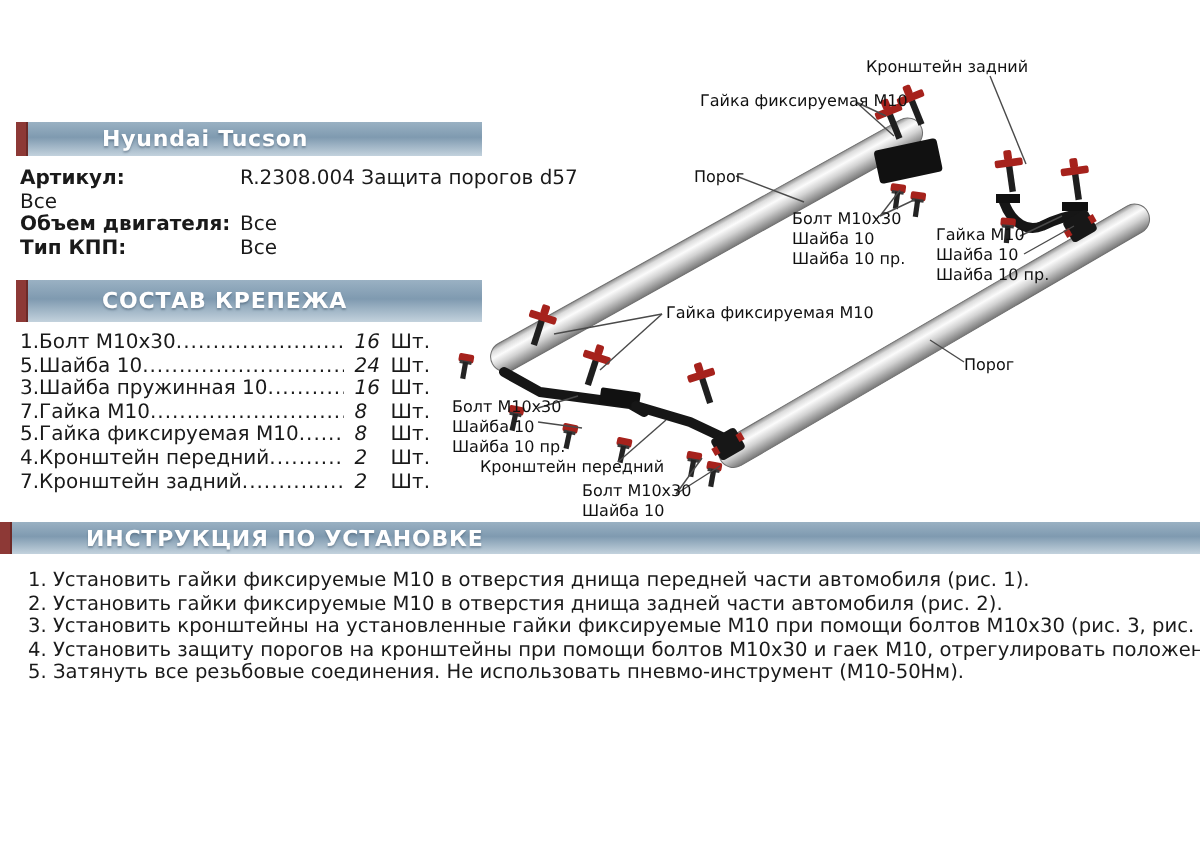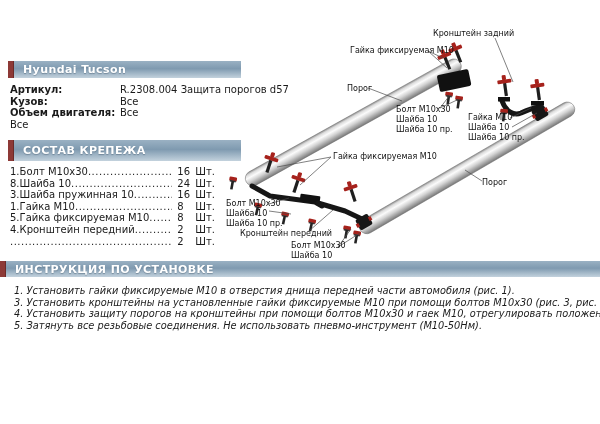--- a/index.html
+++ b/index.html
@@ -5,20 +5,21 @@
   html,body{margin:0;padding:0;}
   body{
     width:600px;height:424px;position:relative;overflow:hidden;
     background:#ffffff;
     font-family:"DejaVu Sans","Liberation Sans",sans-serif;
     color:#1a1a1a;
   }
   .bar{
     position:absolute;display:flex;align-items:stretch;
     background:linear-gradient(180deg,#9ab1c3 0%,#7f9ab0 45%,#c3d2dd 100%);
+    gap:28px;
   }
   .bar .accent{width:5px;background:#8d3936;border-right:1px solid #6c2a28;}
   .bar .bar-title{
     flex:1;color:#ffffff;font-weight:bold;font-size:11px;
     padding-left:9px;white-space:nowrap;letter-spacing:.4px;
     display:flex;align-items:center;text-shadow:0 1px 1px rgba(40,60,80,.35);
   }
   #header-bar{left:8px;top:61px;width:233px;height:17px;}
   #fastener-bar{left:8px;top:140px;width:233px;height:21px;}
   #instr-bar{left:0;top:261px;width:600px;height:16px;}
@@ -26,100 +27,101 @@
   #specs{position:absolute;left:10px;top:84px;width:280px;}
   .spec-row{height:11.6px;line-height:11.6px;font-size:10px;white-space:nowrap;display:flex;}
   .spec-label{font-weight:bold;width:110px;flex:0 0 110px;}
   .spec-value{}
 
   #fastener-list{position:absolute;left:10px;top:166px;width:205px;}
   .fast-row{height:11.6px;line-height:11.6px;font-size:10px;display:flex;align-items:baseline;white-space:nowrap;}
   .fast-name{flex:0 0 auto;}
   .fast-dots{flex:1 1 auto;overflow:hidden;min-width:4px;}
   .fast-dots::after{content:"......................................................................";letter-spacing:.5px;}
-  .fast-qty{flex:0 0 18px;padding-left:5px;}
+  .fast-qty{flex:0 0 18px;padding-left:5px;font-style:italic;}
   .fast-unit{flex:0 0 auto;}
 
   #instructions{position:absolute;left:14px;top:285px;width:586px;}
-  .instr-row{height:11.6px;line-height:11.6px;font-size:9.8px;white-space:nowrap;font-style:italic;}
+  .instr-row{height:11.6px;line-height:11.6px;font-size:9.8px;white-space:nowrap;}
 
   #diagram-svg{position:absolute;left:0;top:0;width:600px;height:424px;pointer-events:none;}
   .dlabel{font-family:"DejaVu Sans","Liberation Sans",sans-serif;font-size:8px;fill:#111;}
   .leader{stroke:#4a4a4a;stroke-width:.7;fill:none;}
   .beam{stroke:#161616;stroke-width:5;fill:none;stroke-linecap:round;stroke-linejoin:round;}
 </style>
 </head>
 <body>
 
 <div class="bar" id="header-bar">
   <div class="accent"></div>
   <div class="bar-title">Hyundai Tucson</div>
 </div>
 
 <div id="specs">
   <div class="spec-row">
     <span class="spec-label">Артикул:</span>
     <span class="spec-value">R.2308.004 Защита порогов d57</span>
   </div>
   <div class="spec-row">
-    <span class="spec-label">Кузов:</span>
     <span class="spec-value">Все</span>
   </div>
   <div class="spec-row">
     <span class="spec-label">Объем двигателя:</span>
     <span class="spec-value">Все</span>
   </div>
   <div class="spec-row">
+    <span class="spec-label">Тип КПП:</span>
     <span class="spec-value">Все</span>
   </div>
 </div>
 
 <div class="bar" id="fastener-bar">
   <div class="accent"></div>
   <div class="bar-title">СОСТАВ КРЕПЕЖА</div>
 </div>
 
 <div id="fastener-list">
   <div class="fast-row">
     <span class="fast-name">1.Болт М10х30</span>
       <span class="fast-dots"></span>
     <span class="fast-qty">16</span>
     <span class="fast-unit">Шт.</span>
   </div>
   <div class="fast-row">
-    <span class="fast-name">8.Шайба 10</span>
+    <span class="fast-name">5.Шайба 10</span>
       <span class="fast-dots"></span>
     <span class="fast-qty">24</span>
     <span class="fast-unit">Шт.</span>
   </div>
   <div class="fast-row">
     <span class="fast-name">3.Шайба пружинная 10</span>
       <span class="fast-dots"></span>
     <span class="fast-qty">16</span>
     <span class="fast-unit">Шт.</span>
   </div>
   <div class="fast-row">
-    <span class="fast-name">1.Гайка М10</span>
+    <span class="fast-name">7.Гайка М10</span>
       <span class="fast-dots"></span>
     <span class="fast-qty">8</span>
     <span class="fast-unit">Шт.</span>
   </div>
   <div class="fast-row">
     <span class="fast-name">5.Гайка фиксируемая М10</span>
       <span class="fast-dots"></span>
     <span class="fast-qty">8</span>
     <span class="fast-unit">Шт.</span>
   </div>
   <div class="fast-row">
     <span class="fast-name">4.Кронштейн передний</span>
       <span class="fast-dots"></span>
     <span class="fast-qty">2</span>
     <span class="fast-unit">Шт.</span>
   </div>
   <div class="fast-row">
+    <span class="fast-name">7.Кронштейн задний</span>
       <span class="fast-dots"></span>
     <span class="fast-qty">2</span>
     <span class="fast-unit">Шт.</span>
   </div>
 </div>
 
 <svg id="diagram-svg" viewBox="0 0 600 424">
   <defs>
     <linearGradient id="tubeGrad" x1="0" y1="0" x2="0" y2="1">
       <stop offset="0" stop-color="#8e8e8e"></stop>
@@ -228,16 +230,17 @@
   <text class="dlabel" x="291" y="258">Шайба 10</text>
 </svg>
 
 <div class="bar" id="instr-bar">
   <div class="accent"></div>
   <div class="bar-title">ИНСТРУКЦИЯ ПО УСТАНОВКЕ</div>
 </div>
 
 <div id="instructions">
   <div class="instr-row">1. Установить гайки фиксируемые М10 в отверстия днища передней части автомобиля (рис. 1).</div>
+  <div class="instr-row">2. Установить гайки фиксируемые М10 в отверстия днища задней части автомобиля (рис. 2).</div>
   <div class="instr-row">3. Установить кронштейны на установленные гайки фиксируемые М10 при помощи болтов М10х30 (рис. 3, рис. 4).</div>
   <div class="instr-row">4. Установить защиту порогов на кронштейны при помощи болтов М10х30 и гаек М10, отрегулировать положение.</div>
   <div class="instr-row">5. Затянуть все резьбовые соединения. Не использовать пневмо-инструмент (М10-50Нм).</div>
 </div>
 
 </body></html>

